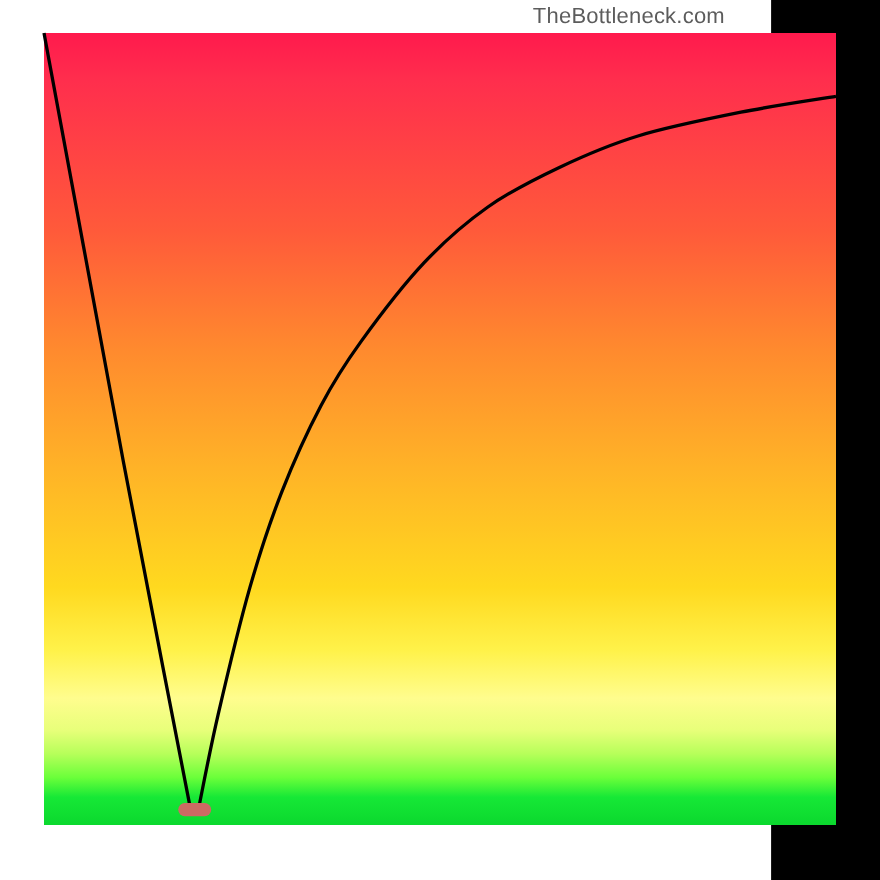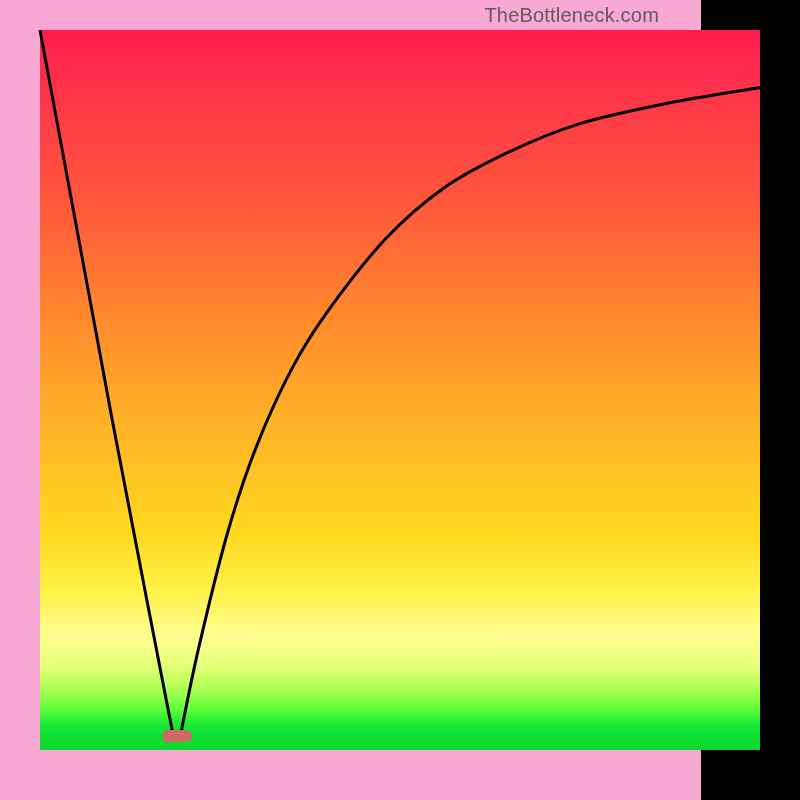--- a/index.html
+++ b/index.html
@@ -8,21 +8,21 @@
     width: 800px;
     height: 800px;
     background: #000;
     font-family: Arial, Helvetica, sans-serif;
     overflow: hidden;
   }
   .frame {
     position: relative;
     width: 701px;
     height: 800px;
-    background: #f9a8d4;
+    background: #ffffff;
   }
   .plot {
     position: absolute;
     left: 40px;
     top: 30px;
     width: 720px;
     height: 720px;
     
     background: linear-gradient(
       to bottom,

